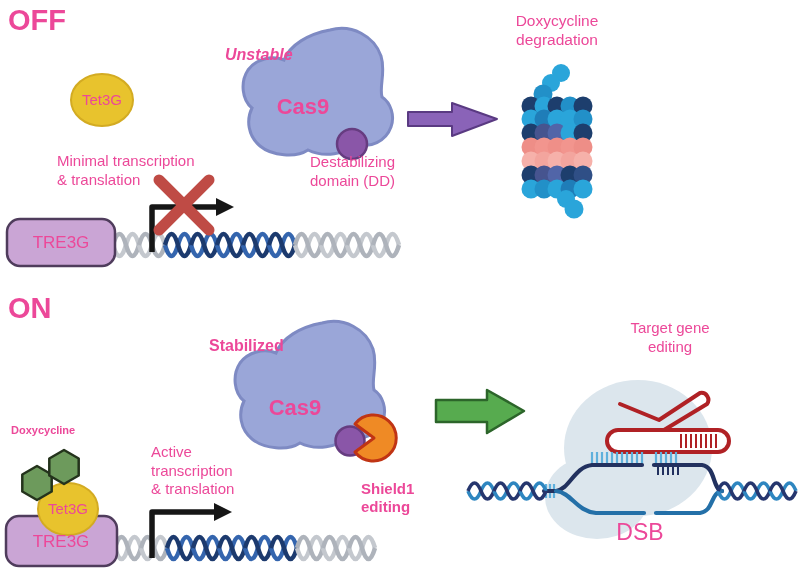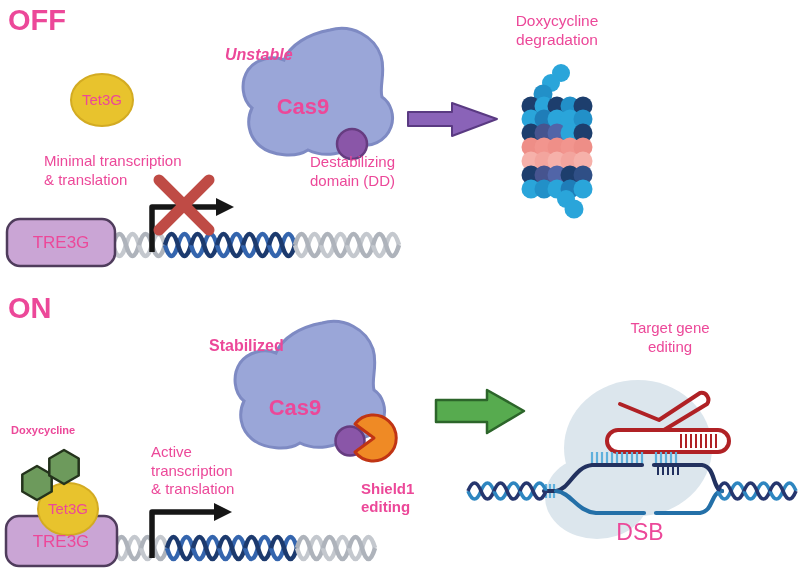--- a/index.html
+++ b/index.html
@@ -229,21 +229,21 @@
 
   <div class="label b it" style="left:225px; top:46px; font-size:16px;">Unstable</div>
 
   <div class="label b ctr" style="left:263px; top:94px; width:80px; font-size:22px;">Cas9</div>
 
   <div class="label" style="left:310px; top:152px; font-size:15px; line-height:19px;">
     <span class="ln">Destabilizing</span>
     <span class="ln">domain (DD)</span>
   </div>
 
-  <div class="label" style="left:44px; top:151px; font-size:15px; line-height:19px;">
+  <div class="label" style="left:57px; top:151px; font-size:15px; line-height:19px;">
     <span class="ln">Minimal transcription</span>
     <span class="ln">&amp; translation</span>
   </div>
 
   <div class="label ctr" style="left:11px; top:233px; width:100px; font-size:17px;">TRE3G</div>
 
   <div class="label ctr" style="left:492px; top:11px; width:130px; font-size:15.5px; line-height:19px;">
     <span class="ln">Doxycycline</span>
     <span class="ln">degradation</span>
   </div>

